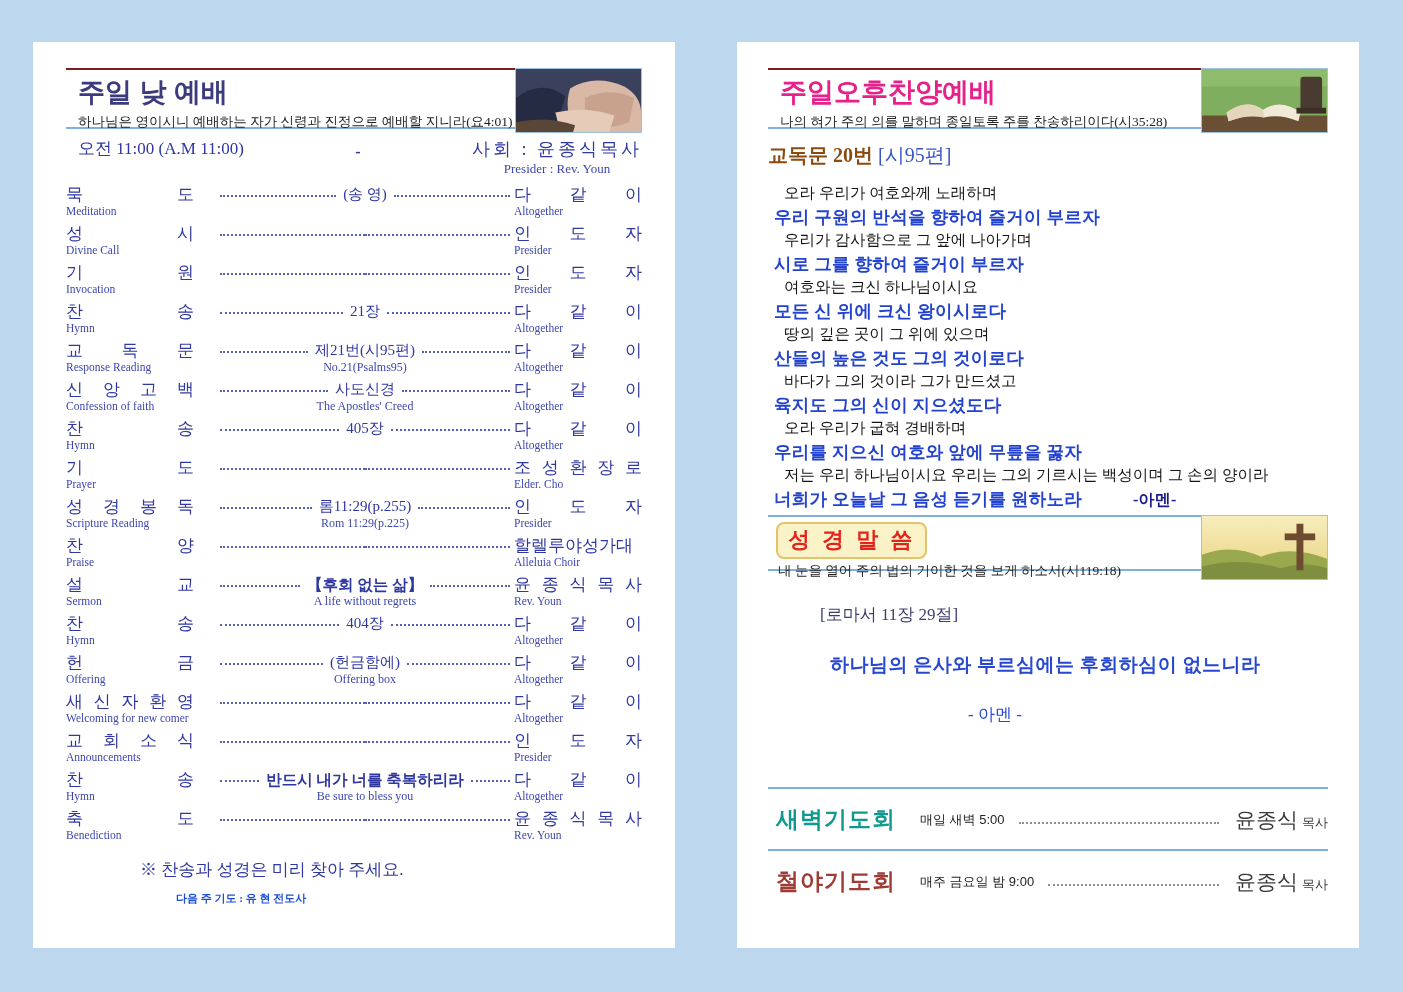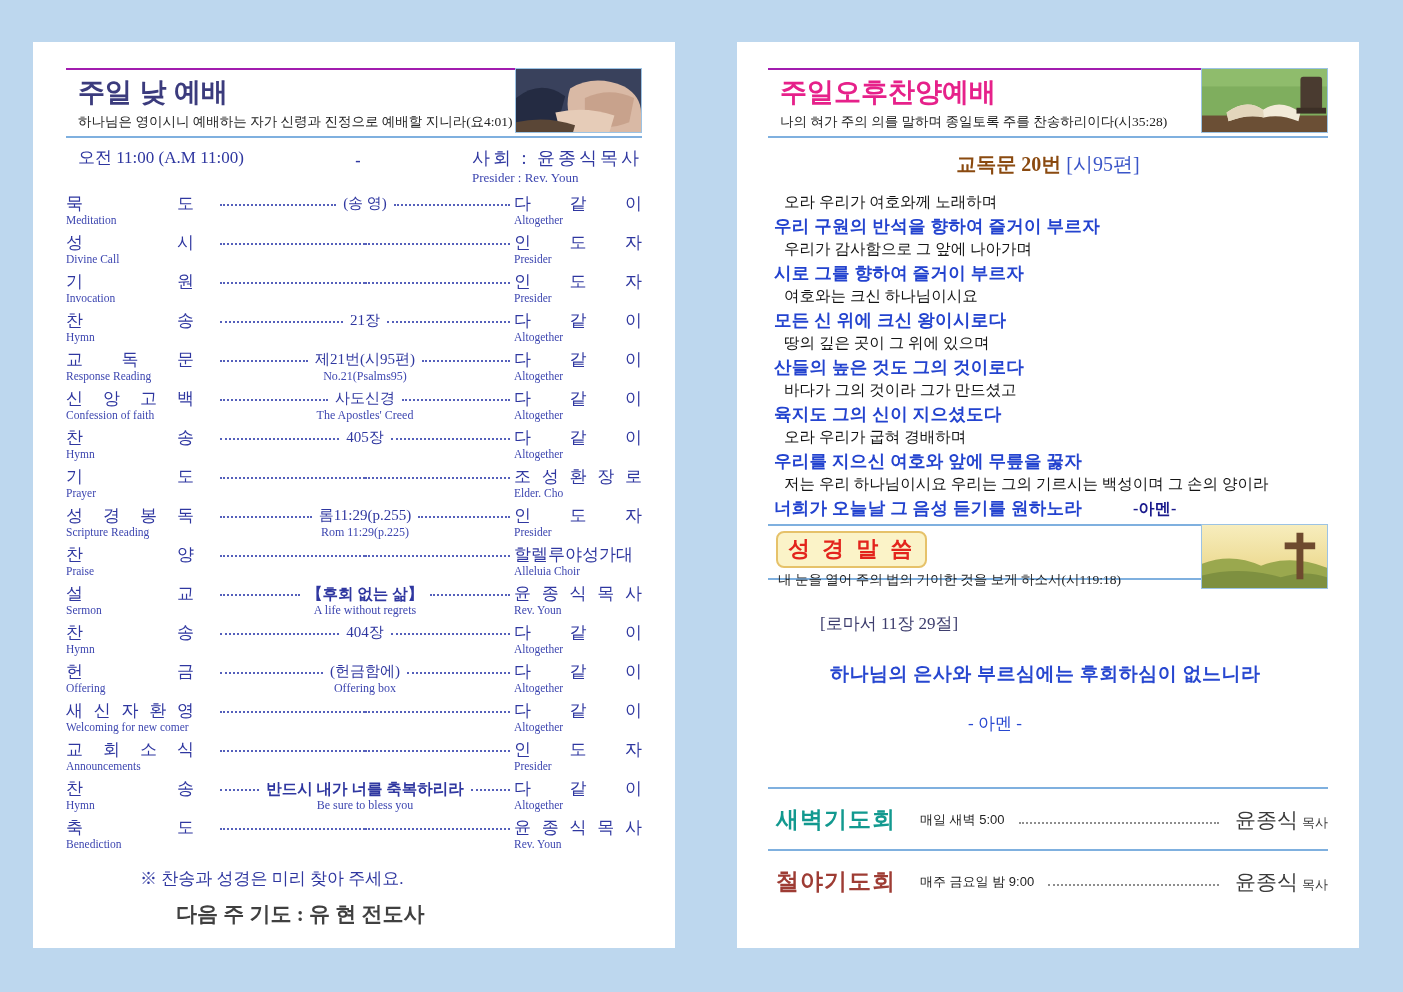--- a/index.html
+++ b/index.html
@@ -9,40 +9,40 @@
     font-family:"Liberation Serif","DejaVu Serif",serif;
     position:relative; overflow:hidden;
   }
   .page { position:absolute; top:42px; height:906px; background:#ffffff; }
   .page-left  { left:33px;  width:642px; padding:0 33px; }
   .page-right { left:737px; width:622px; padding:0 31px; }
 
   
   .sec-header {
     margin-top:26px; position:relative;
-    border-top:2px solid #a21caf; border-bottom:2px solid #7FB0DF;
-    height:70px; padding:6px 10px 0 12px;
+    border-top:2px solid #7f1d1d; border-bottom:2px solid #7FB0DF;
+    height:61px; padding:6px 10px 0 12px;
   }
   .sec-title {
     font-family:"Liberation Sans","DejaVu Sans",sans-serif;
     font-weight:bold; font-size:27px; color:#3B3B7D; line-height:32px;
   }
   .sec-title.magenta { color:#E6218A; }
   .sec-sub { font-size:13.5px; color:#222222; margin-top:5px; }
   .sec-img {
     position:absolute; right:0; top:-2px; width:127px; height:65px;
     border:1px solid #9cc3e4; overflow:hidden;
   }
   .sec-img svg { display:block; width:100%; height:100%; }
 
   
   .info-row { display:flex; margin-top:8px; align-items:flex-start; }
   .info-time { font-size:17px; color:#2F37A0; margin-left:12px; }
   .info-dash { flex:1; text-align:center; font-size:16px; font-weight:bold; color:#2F37A0; padding-top:6px;}
-  .info-presider { text-align:left; }
+  .info-presider { text-align:center; }
   .info-presider .ko { font-size:18px; color:#2F37A0; letter-spacing:3px; }
   .info-presider .en { font-size:13px; color:#3D46B0; }
 
   
   .order-list { margin-top:8px; }
   .order-row { display:flex; align-items:flex-start; margin-bottom:6px; min-height:33px; }
   .order-left { width:150px; flex:none; }
   .order-left .ko, .order-right .ko {
     width:128px; font-size:17px; line-height:19px; color:#2F37A0;
     text-align:justify; text-align-last:justify;
@@ -53,24 +53,24 @@
   .order-mid { flex:1; padding:0 4px; min-width:0; }
   .mid-line { display:flex; align-items:flex-start; height:19px; }
   .dots { flex:1; height:12px; border-bottom:2px dotted #5560BB; }
   .mid-text { padding:0 7px; font-size:15px; line-height:19px; color:#2F37A0; white-space:nowrap; }
   .mid-text.bold { font-weight:bold; font-size:15.5px; }
   .mid-sub { text-align:center; font-size:12px; line-height:14px; color:#3D46B0; }
   .order-right { width:128px; flex:none; }
 
   
   .note1 { margin:16px 0 0 74px; font-size:17px; color:#2F37A0; }
-  .note2 { margin:10px 0 0 110px; font-size:21px; font-weight:bold; color:#404040; }
+  .note2 { margin:10px 0 0 110px; font-size:11px; font-weight:bold; color:#1d4ed8; }
 
   
-  .reading-title { text-align:center; margin-top:13px; font-size:20px; font-weight:bold; }
+  .reading-title { text-align:left; margin-top:13px; font-size:20px; font-weight:bold; }
   .reading-title .main { color:#8A4A10; }
   .reading-title .ref  { color:#3A55C8; font-weight:normal; }
   .reading-lines { margin-top:16px; padding-left:4px; }
   .rline { white-space:nowrap; }
   .rline.leader { font-size:15.5px; line-height:16px; color:#141414; margin:0 0 6.5px 12px; }
   .rline.all { font-size:17.5px; line-height:18px; color:#2343CF; font-weight:bold; margin:0 0 6.5px 2px; letter-spacing:0.3px; }
   .rline .amen-inline { margin-left:46px; color:#1A1A8C; font-weight:bold; font-size:16px; }
 
   
   .scripture-header {

